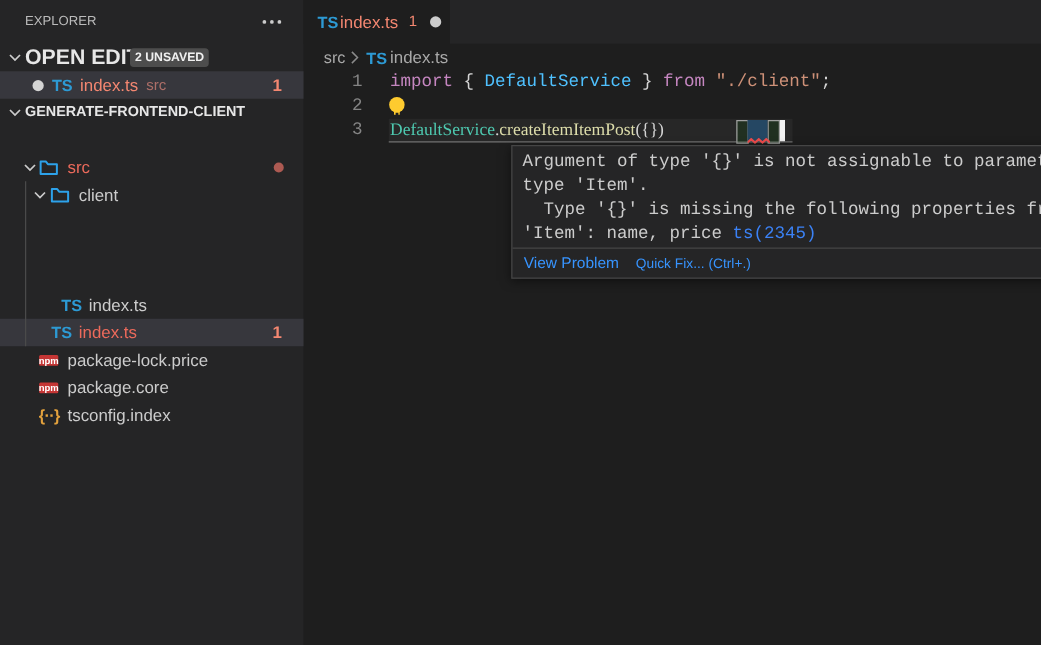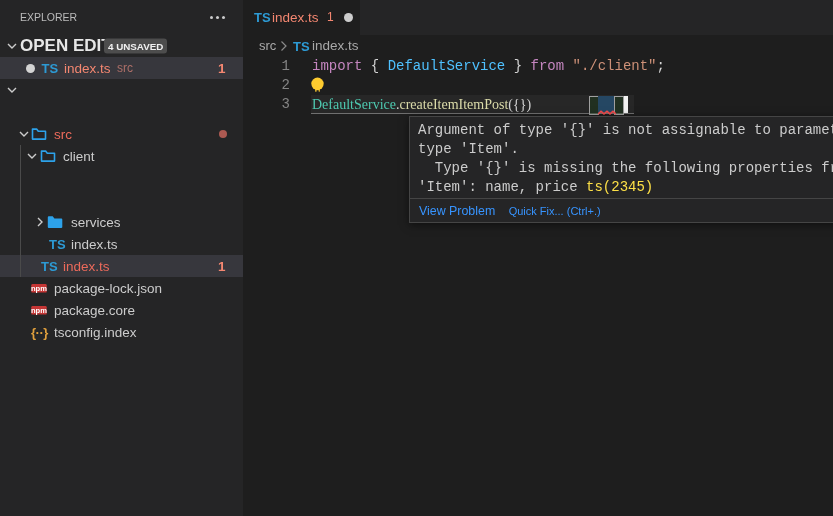--- a/index.html
+++ b/index.html
@@ -22,37 +22,38 @@
   <div class="abs" style="left:210px;top:16px;width:3px;height:3px;border-radius:50%;background:#cccccc;
        box-shadow:6px 0 0 #cccccc,12px 0 0 #cccccc;"></div>
 
   <div class="row" style="top:35px;">
     <div class="chev" style="left:4px;">
         <svg width="16" height="16" viewBox="0 0 16 16">
           <path d="M4 6l4 4 4-4" fill="none" stroke="#cccccc" stroke-width="1.4"></path>
         </svg>
       </div>
     <div class="lbl" style="left:20px;font-size:17px;font-weight:bold;color:#e7e7e7;">OPEN EDITORS</div>
-    <div class="lbl" style="left:104px;font-size:9.8px;font-weight:bold;color:#f0f0f0;background:#4d4d4d;border-radius:3px;padding:2px 4px;">4 UNSAVED</div>
+    <div class="lbl" style="left:104px;font-size:9.8px;font-weight:bold;color:#f0f0f0;background:#4d4d4d;border-radius:3px;padding:2px 4px;">2 UNSAVED</div>
   </div>
 
   <div class="row" style="top:57px;background:#37373d;">
     <div class="abs" style="left:26px;top:7px;width:9px;height:9px;border-radius:50%;background:#d4d4d4;"></div>
     <div class="lbl" style="left:41.5px;font-weight:bold;font-size:13px;color:#2d9ad4;">TS</div>
     <div class="lbl" style="left:64px;color:#f48771;">index.ts</div>
     <div class="lbl" style="left:117px;font-size:12px;color:#ad6f68;">src</div>
     <div class="lbl" style="left:218px;font-weight:bold;color:#f48771;">1</div>
   </div>
 
   <div class="row" style="top:79px;">
     <div class="chev" style="left:4px;">
         <svg width="16" height="16" viewBox="0 0 16 16">
           <path d="M4 6l4 4 4-4" fill="none" stroke="#cccccc" stroke-width="1.4"></path>
         </svg>
       </div>
+    <div class="lbl" style="left:20px;font-size:11.5px;font-weight:bold;color:#e7e7e7;">GENERATE-FRONTEND-CLIENT</div>
   </div>
 
   <div class="abs" style="left:20px;top:145px;width:1px;height:132px;background:#4a4a4a;z-index:3;"></div>
 
 
   <div class="row" style="top:123px;">
     <div class="chev" style="left:16px;">
         <svg width="16" height="16" viewBox="0 0 16 16">
           <path d="M4 6l4 4 4-4" fill="none" stroke="#cccccc" stroke-width="1.4"></path>
         </svg>
@@ -75,53 +76,40 @@
     <div class="icon" style="left:40px;">
         <svg width="16" height="16" viewBox="0 0 16 16">
           <path d="M1.5 3.1h4.1l1.7 2.2h7.2v7.8H1.5V3.1z" fill="none" stroke="#2da2ea" stroke-width="1.6" stroke-linejoin="round"></path>
         </svg>
       </div>
     <div class="lbl" style="left:63px;">client</div>
   </div>
 
 
 
-  <div class="row" style="top:211px;">
-    <div class="chev" style="left:32px;">
-        <svg width="16" height="16" viewBox="0 0 16 16">
-          <path d="M6 4l4 4-4 4" fill="none" stroke="#cccccc" stroke-width="1.4"></path>
-        </svg>
-      </div>
-    <div class="icon" style="left:47px;">
-        <svg width="16" height="16" viewBox="0 0 16 16">
-          <path d="M.8 3.2c0-.5.4-.9.9-.9h4l1.7 2.2h7c.5 0 .9.4.9.9v7.6c0 .5-.4.9-.9.9H1.7c-.5 0-.9-.4-.9-.9V3.2z" fill="#2da2ea"></path>
-        </svg>
-      </div>
-    <div class="lbl" style="left:71px;">services</div>
-  </div>
 
   <div class="row" style="top:233px;">
     <div class="lbl" style="left:49px;font-weight:bold;font-size:13px;color:#2d9ad4;">TS</div>
     <div class="lbl" style="left:71px;">index.ts</div>
   </div>
 
   <div class="row" style="top:255px;background:#37373d;">
     <div class="lbl" style="left:41px;font-weight:bold;font-size:13px;color:#2d9ad4;">TS</div>
     <div class="lbl" style="left:63px;color:#ec6a5b;">index.ts</div>
     <div class="lbl" style="left:218px;font-weight:bold;color:#f48771;">1</div>
   </div>
 
   <div class="row" style="top:277px;">
     <div class="icon" style="left:31px;">
         <svg width="16" height="16" viewBox="0 0 16 16">
           <rect x="0.3" y="4" width="15.4" height="8.6" rx="1.2" fill="#c53635"></rect>
           <text x="8" y="11" font-size="7.6" font-weight="bold" fill="#ffffff" text-anchor="middle" font-family="Liberation Sans">npm</text>
         </svg>
       </div>
-    <div class="lbl" style="left:54px;">package-lock.json</div>
+    <div class="lbl" style="left:54px;">package-lock.price</div>
   </div>
 
   <div class="row" style="top:299px;">
     <div class="icon" style="left:31px;">
         <svg width="16" height="16" viewBox="0 0 16 16">
           <rect x="0.3" y="4" width="15.4" height="8.6" rx="1.2" fill="#c53635"></rect>
           <text x="8" y="11" font-size="7.6" font-weight="bold" fill="#ffffff" text-anchor="middle" font-family="Liberation Sans">npm</text>
         </svg>
       </div>
     <div class="lbl" style="left:54px;">package.core</div>
@@ -186,20 +174,20 @@
         </svg>
       </div>
 
     <div class="abs" style="left:380.5px;top:39px;width:4px;height:17px;background:#f2f2f2;"></div>
   </div>
 
   <div class="abs" style="left:166px;top:116px;width:520px;background:#252526;border:1px solid #454545;box-shadow:0 2px 8px rgba(0,0,0,0.5);">
     <div class="mono" style="padding:4px 0 1px 8px;font-size:14px;line-height:19px;color:#cccccc;white-space:pre;">Argument of type '{}' is not assignable to parameter of
 type 'Item'.
   Type '{}' is missing the following properties from type
-'Item': name, price <span style="color:#fde047">ts(2345)</span></div>
+'Item': name, price <span style="color:#3b82f6">ts(2345)</span></div>
     <div style="border-top:1px solid #454545;height:23px;">
       <span style="position:relative;left:9px;top:2px;font-size:12.4px;color:#3794ff;">View Problem</span>
       <span style="position:relative;left:18px;top:2px;font-size:11px;color:#3794ff;">Quick Fix... (Ctrl+.)</span>
     </div>
   </div>
 
 </div>
 
 </body></html>

